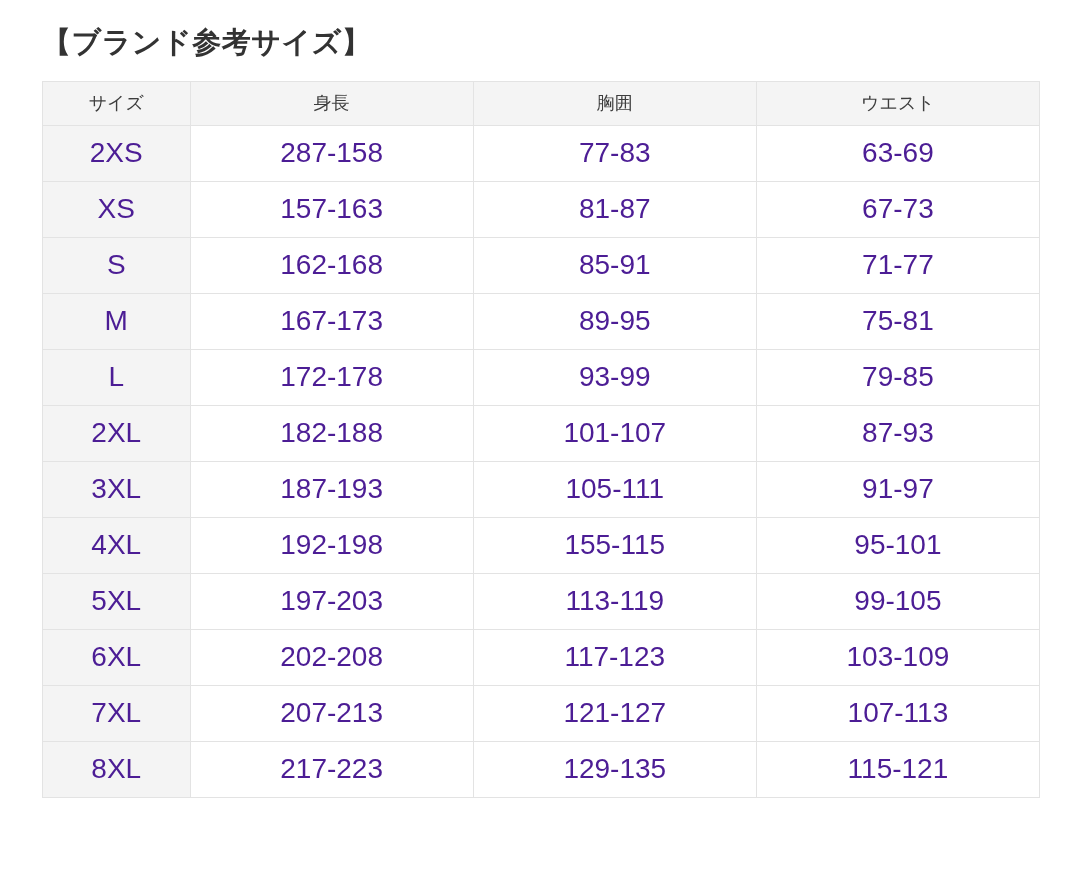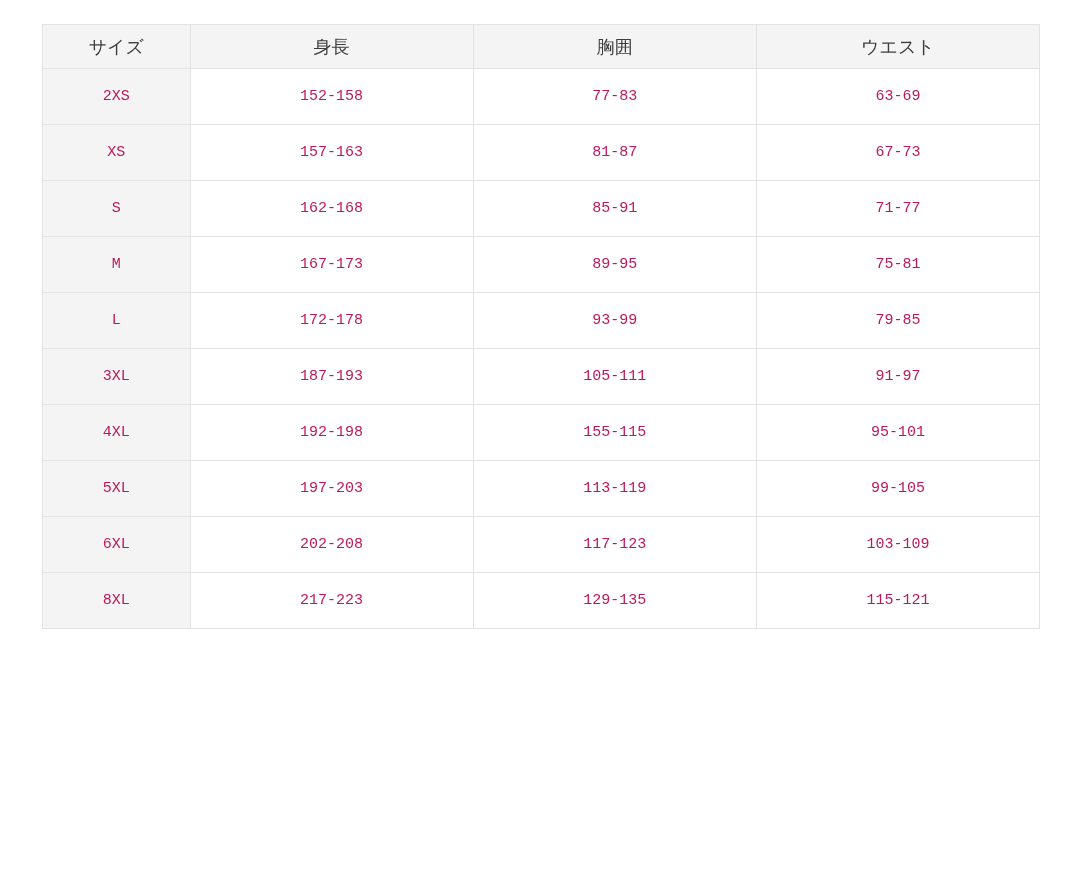--- a/index.html
+++ b/index.html
@@ -41,53 +41,53 @@
   }
   .size-table th {
     background: #f4f4f4;
     font-weight: normal;
     font-size: 18px;
     height: 43px;
     color: #3d3d3d;
   }
   .size-table td {
     background: #ffffff;
-    font-size: 15px;
+    font-size: 28px;
     height: 55px;
-    color: #be185d;
-    font-family: Liberation Mono, monospace;
+    color: #4c1d95;
   }
   .size-table td.size-cell {
     background: #f4f4f4;
   }
 </style>
 </head>
 <body>
 
 <div class="page">
+  <h1 class="title">【ブランド参考サイズ】</h1>
 
   <table class="size-table">
     <colgroup>
       <col class="c-size">
       <col class="c-other">
       <col class="c-other">
       <col class="c-other">
     </colgroup>
     <thead>
       <tr>
         <th>サイズ</th>
         <th>身長</th>
         <th>胸囲</th>
         <th>ウエスト</th>
       </tr>
     </thead>
     <tbody>
     <tr>
       <td class="size-cell">2XS</td>
-      <td>152-158</td>
+      <td>287-158</td>
       <td>77-83</td>
       <td>63-69</td>
     </tr>
 
     <tr>
       <td class="size-cell">XS</td>
       <td>157-163</td>
       <td>81-87</td>
       <td>67-73</td>
     </tr>
@@ -107,20 +107,26 @@
     </tr>
 
     <tr>
       <td class="size-cell">L</td>
       <td>172-178</td>
       <td>93-99</td>
       <td>79-85</td>
     </tr>
 
 
+    <tr>
+      <td class="size-cell">2XL</td>
+      <td>182-188</td>
+      <td>101-107</td>
+      <td>87-93</td>
+    </tr>
 
     <tr>
       <td class="size-cell">3XL</td>
       <td>187-193</td>
       <td>105-111</td>
       <td>91-97</td>
     </tr>
 
     <tr>
       <td class="size-cell">4XL</td>
@@ -136,20 +142,26 @@
       <td>99-105</td>
     </tr>
 
     <tr>
       <td class="size-cell">6XL</td>
       <td>202-208</td>
       <td>117-123</td>
       <td>103-109</td>
     </tr>
 
+    <tr>
+      <td class="size-cell">7XL</td>
+      <td>207-213</td>
+      <td>121-127</td>
+      <td>107-113</td>
+    </tr>
 
     <tr>
       <td class="size-cell">8XL</td>
       <td>217-223</td>
       <td>129-135</td>
       <td>115-121</td>
     </tr>
   </tbody>
   </table>
 

